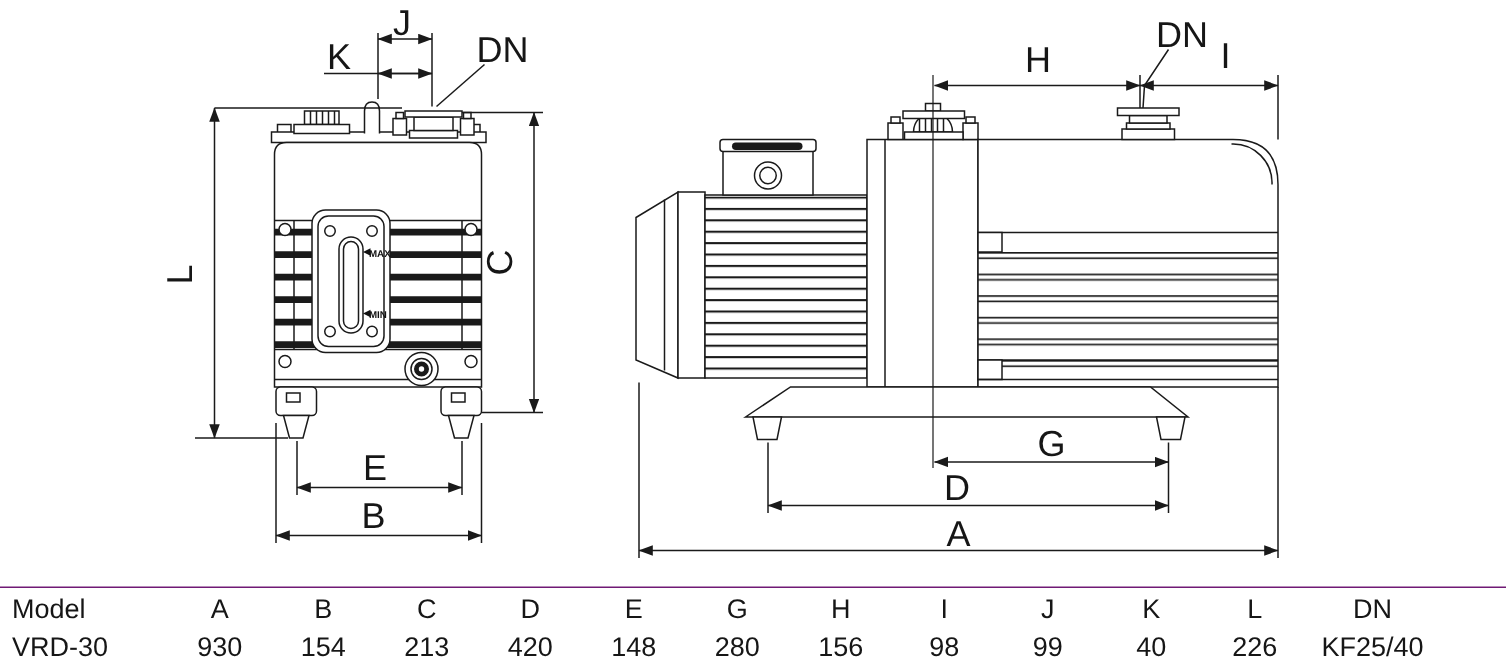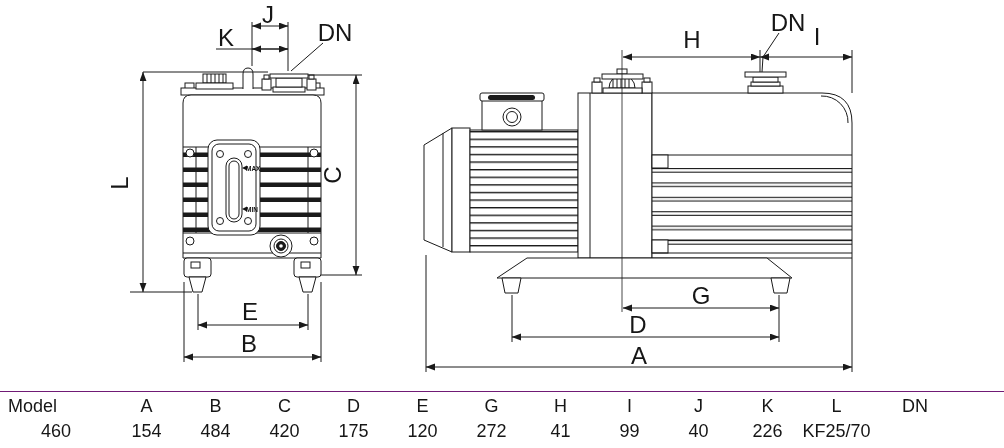--- a/index.html
+++ b/index.html
@@ -259,28 +259,29 @@
     <div class="cell">E</div>
     <div class="cell">G</div>
     <div class="cell">H</div>
     <div class="cell">I</div>
     <div class="cell">J</div>
     <div class="cell">K</div>
     <div class="cell">L</div>
     <div class="cell">DN</div>
   </div>
   <div class="trow">
-    <div class="cell">460</div>
+    <div class="cell model">VRD-30</div>
+    <div class="cell">930</div>
     <div class="cell">154</div>
-    <div class="cell">484</div>
+    <div class="cell">213</div>
     <div class="cell">420</div>
-    <div class="cell">175</div>
-    <div class="cell">120</div>
-    <div class="cell">272</div>
-    <div class="cell">41</div>
+    <div class="cell">148</div>
+    <div class="cell">280</div>
+    <div class="cell">156</div>
+    <div class="cell">98</div>
     <div class="cell">99</div>
     <div class="cell">40</div>
     <div class="cell">226</div>
-    <div class="cell">KF25/70</div>
+    <div class="cell">KF25/40</div>
   </div>
 </div>
 
 </div>
 
 </body></html>

